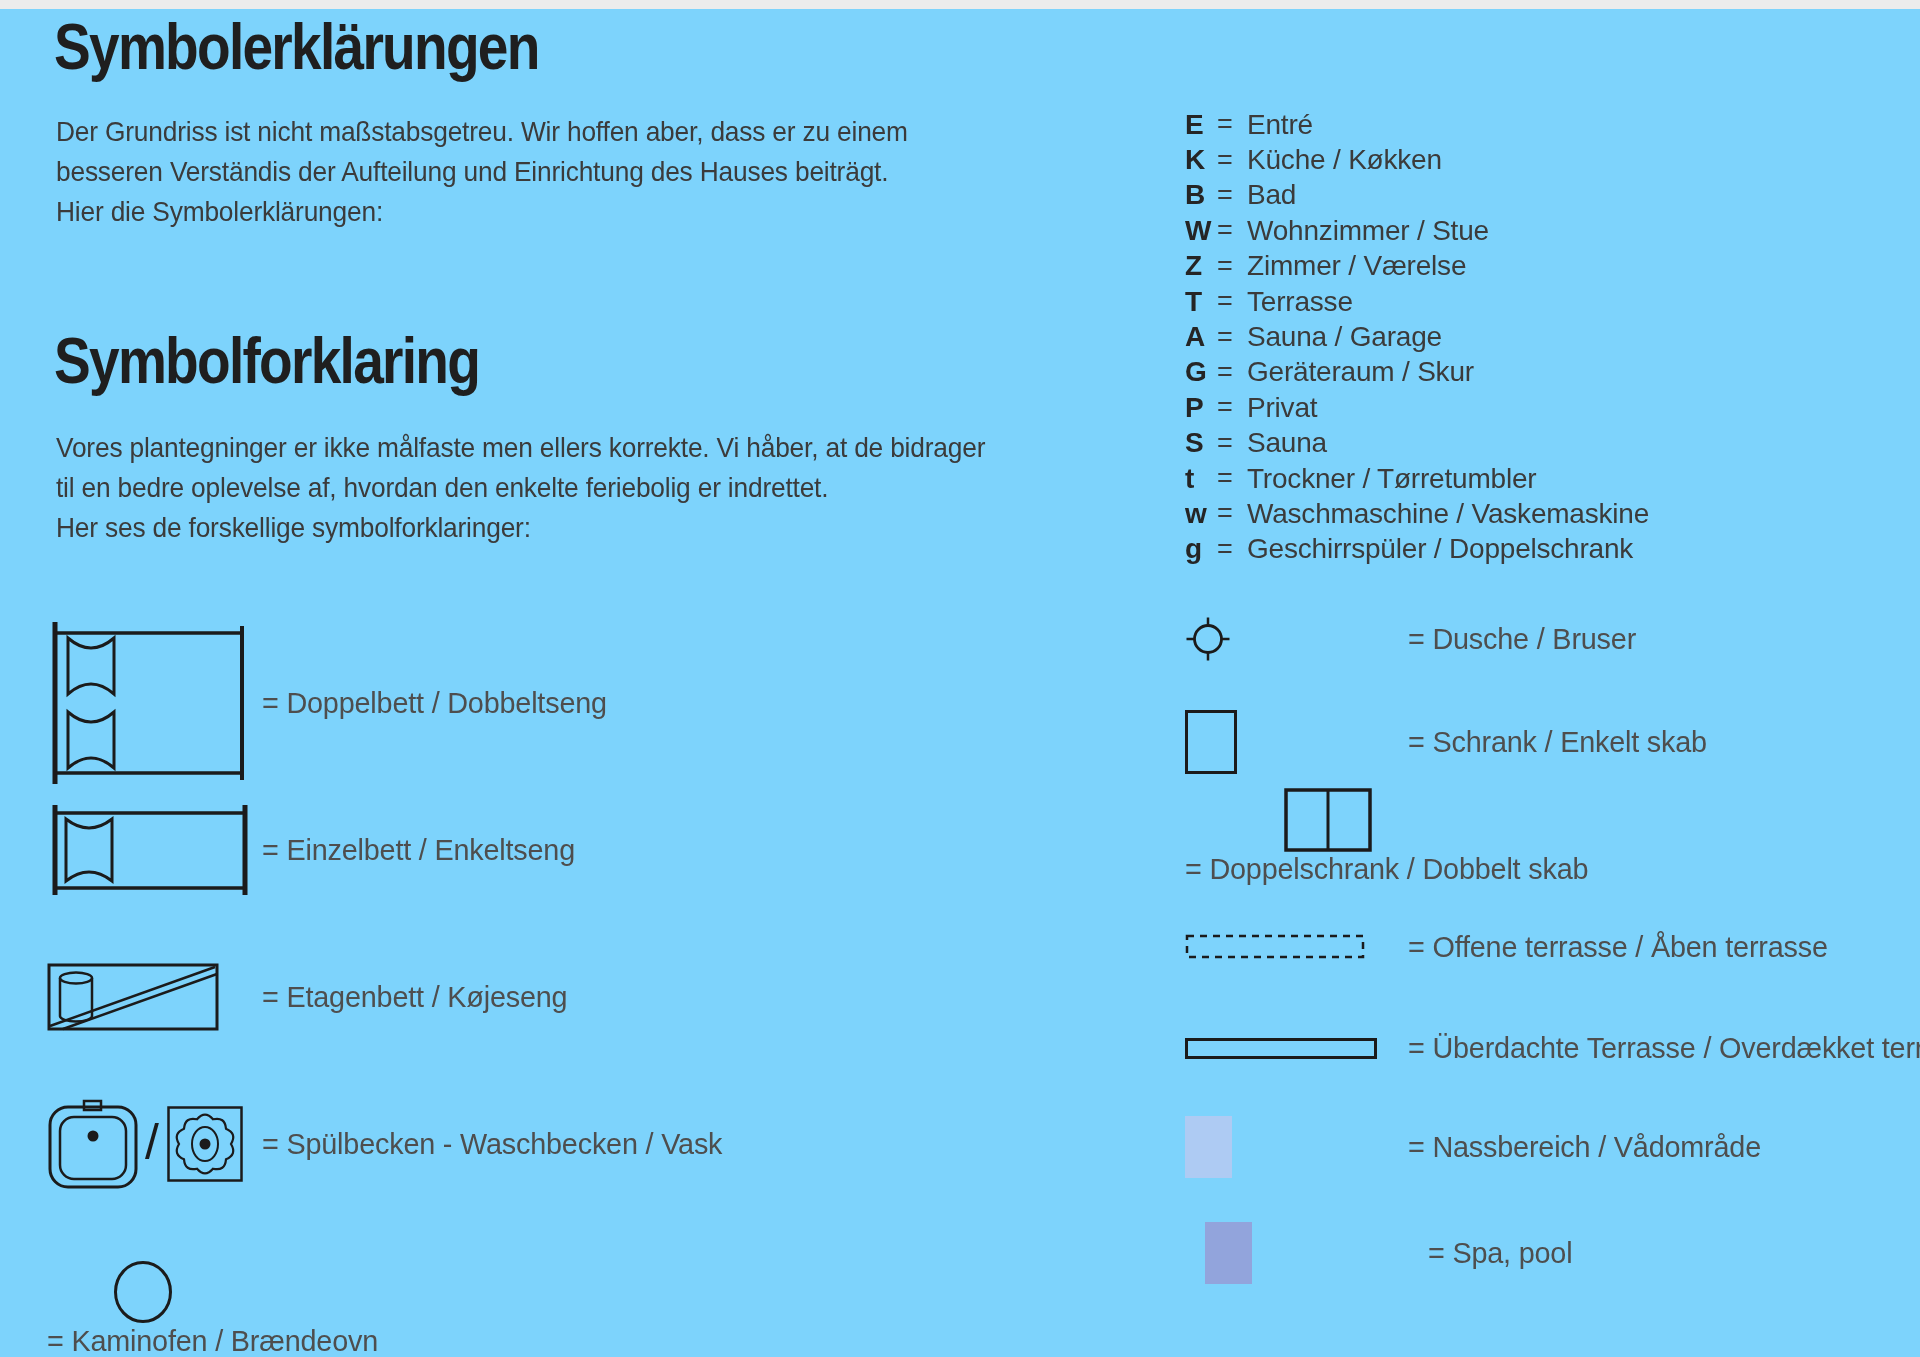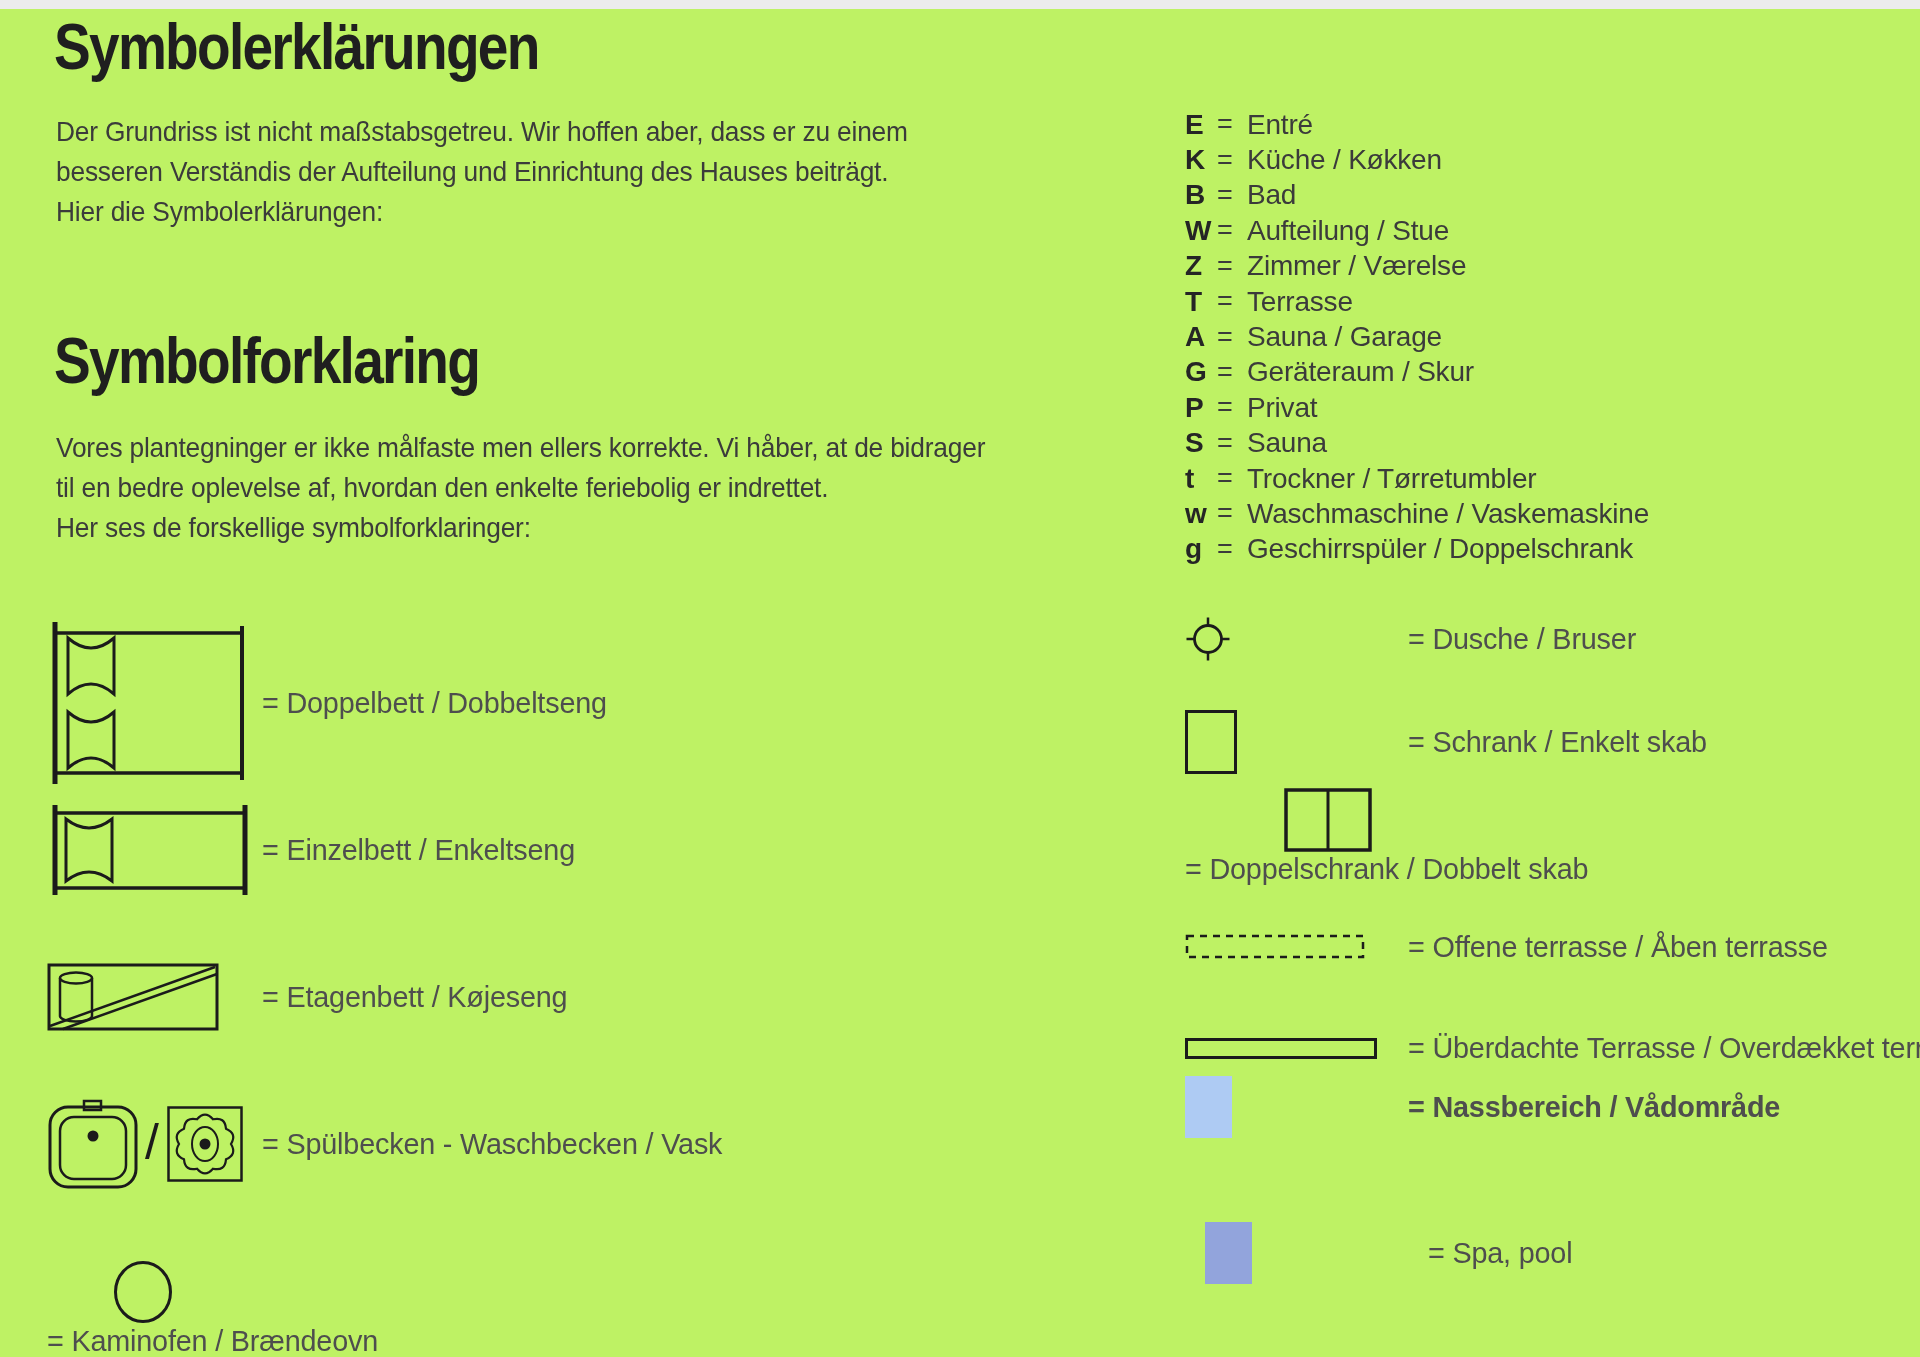--- a/index.html
+++ b/index.html
@@ -1,17 +1,17 @@
 <!DOCTYPE html>
 <html><head>
 <meta charset="utf-8">
 <style>
   html,body{margin:0;padding:0;background:#ffffff;}
   .page{
-    position:relative;width:1920px;height:1357px;background:#bef264;overflow:hidden;
+    position:relative;width:1920px;height:1357px;background:#7dd3fc;overflow:hidden;
     font-family:"Liberation Sans", sans-serif;color:#3b3b3b;
   }
   .top-strip{position:absolute;left:0;top:0;width:1920px;height:9px;background:#ececec;}
 
   
   .big-title{
     position:absolute;left:54px;margin:0;font-size:64px;font-weight:700;color:#1f1f1f;
     letter-spacing:-2px;transform:scaleX(0.86);transform-origin:left top;white-space:nowrap;
   }
   .t-de{top:10px;}
@@ -80,21 +80,21 @@
         <span class="ad">Küche / Køkken</span>
       </div>
     <div class="arow">
         <span class="al">B</span>
         <span class="ae">=</span>
         <span class="ad">Bad</span>
       </div>
     <div class="arow">
         <span class="al">W</span>
         <span class="ae">=</span>
-        <span class="ad">Aufteilung / Stue</span>
+        <span class="ad">Wohnzimmer / Stue</span>
       </div>
     <div class="arow">
         <span class="al">Z</span>
         <span class="ae">=</span>
         <span class="ad">Zimmer / Værelse</span>
       </div>
     <div class="arow">
         <span class="al">T</span>
         <span class="ae">=</span>
         <span class="ad">Terrasse</span>
@@ -245,21 +245,21 @@
     <div class="lab">= Offene terrasse / Åben terrasse</div>
   </div>
 
   <div class="lrow right" style="top:1037px;height:22px;">
     <div class="symcell">
       <div class="ueberdachte-box"></div>
     </div>
     <div class="lab">= Überdachte Terrasse / Overdækket terrasse</div>
   </div>
 
-  <div class="lrow right" style="top:1076px;height:62px;font-weight:bold;">
+  <div class="lrow right" style="top:1116px;height:62px;">
     <div class="symcell">
       <svg width="47" height="62" viewBox="0 0 47 62">
         <rect x="0" y="0" width="47" height="62" fill="#AECBF3"></rect>
       </svg>
     </div>
     <div class="lab">= Nassbereich / Vådområde</div>
   </div>
 
   <div class="lrow right" style="top:1222px;height:62px;margin-left:20px;">
     <div class="symcell">

